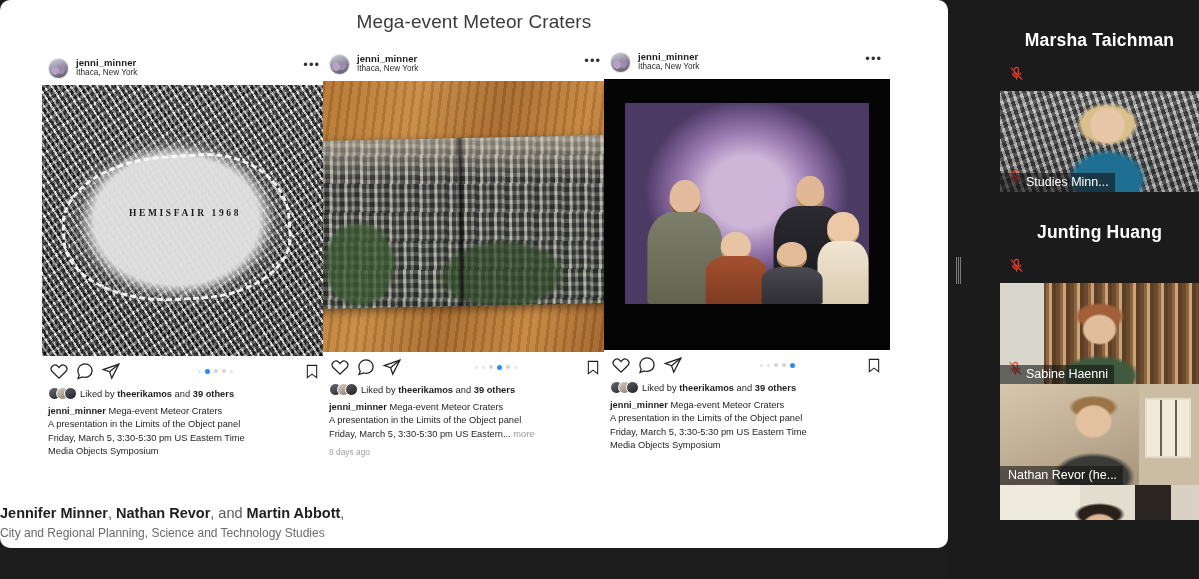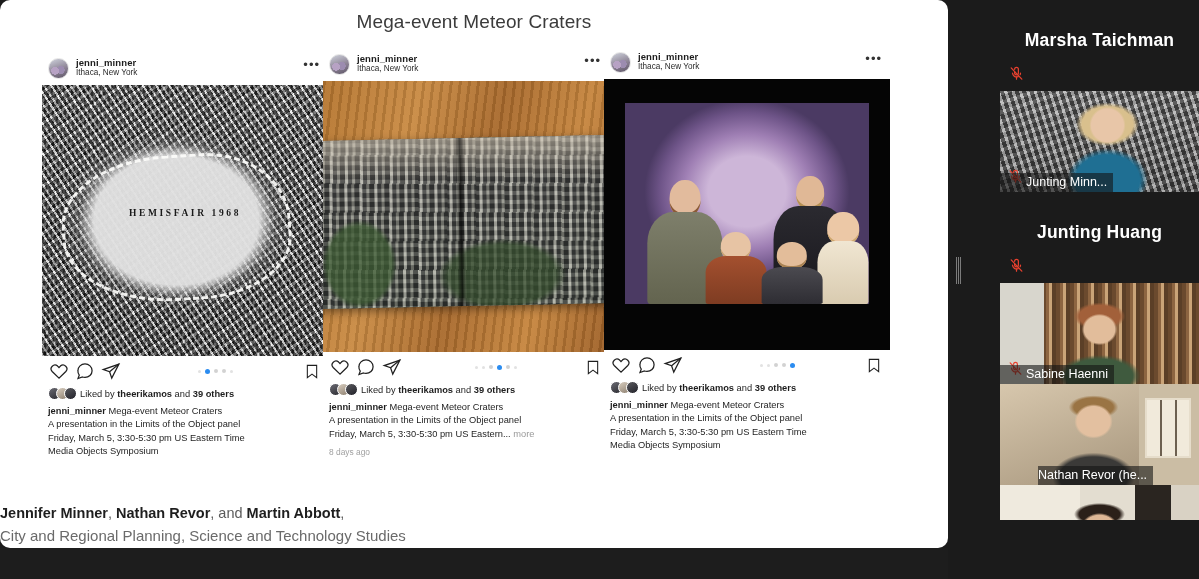--- a/index.html
+++ b/index.html
@@ -153,21 +153,21 @@
   .cap-more { color: #9a9a9a; margin-top: 14px; }
   .cap-time { font-size: 8.4px; color: #a0a0a0; margin-top: 6px; }
 
   
   .presenters {
     position: absolute; left: 0; top: 502px; width: 948px; text-align: left;
     line-height: 1.55;
   }
   .presenters .line1 { font-size: 14.5px; color: #5b5b5b; }
   .presenters .line1 b { color: #1e1e1e; font-weight: bold; }
-  .presenters .line2 { font-size: 15px; color: #6a6a6a; }
+  .presenters .line2 { font-size: 12px; color: #6a6a6a; }
 
   
   .drag-handle {
     position: absolute; left: 956px; top: 257px; width: 5px; height: 27px;
     display: flex; gap: 1px;
   }
   .drag-handle span { width: 1px; height: 100%; background: #7c7c7c; display: block; }
 
   
   .filmstrip {
@@ -184,21 +184,21 @@
   .mic-muted {
     position: absolute; left: 9px; bottom: 9px; width: 15px; height: 17px;
   }
   .mic-muted svg { display: block; width: 100%; height: 100%; }
   .tile.video .mic-muted { left: 8px; bottom: 7px; }
   .tile.video .vname {
     position: absolute; left: 0; bottom: 0; max-width: 168px;
     padding: 2px 6px 3px 26px; color: #fff; font-size: 12.5px;
     background: rgba(20,20,20,.6); white-space: nowrap; overflow: hidden;
   }
-  .tile.video .vname.nomic { padding-left: 0; margin-left: 38px; }
+  .tile.video .vname.nomic { padding-left: 8px; }
   .tile.active { outline: 3px solid #9fe04a; outline-offset: -3px; }
   .vfeed { position: absolute; inset: 0; }
 
   
   .feed-jennifer {
     background:
       radial-gradient(ellipse 13% 26% at 54% 34%, #e8c6a8 0 62%, transparent 70%),
       radial-gradient(ellipse 22% 30% at 54% 33%, #d9c08d 0 58%, transparent 72%),
       radial-gradient(ellipse 26% 40% at 54% 88%, #1f6f93 0 62%, transparent 78%),
       repeating-linear-gradient(72deg, rgba(235,235,235,.42) 0 3px, rgba(25,25,25,.5) 3px 7px),
@@ -494,21 +494,21 @@
     <div class="tile video">
       <div class="vfeed feed-jennifer"></div>
       <span class="mic-muted">
         <svg viewBox="0 0 24 24" fill="none" stroke="#e8412f" stroke-width="2" stroke-linecap="round">
           <path d="M9 5.2a3 3 0 0 1 6 0v6a3 3 0 0 1-.5 1.7"></path>
             <path d="M9 9.4V11a3 3 0 0 0 3.9 2.9"></path>
           <path d="M5.6 11.3a6.4 6.4 0 0 0 9.1 5.6M18.4 11.3a6.4 6.4 0 0 1-.6 2.6"></path>
           <path d="M12 17.8V21M3.5 3 20.5 21"></path>
         </svg>
       </span>
-      <div class="vname">Junting Minn...</div>
+      <div class="vname">Studies Minn...</div>
     </div>
 
     <div class="tile namecard">
       <div class="name-big">Junting Huang</div>
       <span class="mic-muted">
         <svg viewBox="0 0 24 24" fill="none" stroke="#e8412f" stroke-width="2" stroke-linecap="round">
           <path d="M9 5.2a3 3 0 0 1 6 0v6a3 3 0 0 1-.5 1.7"></path>
             <path d="M9 9.4V11a3 3 0 0 0 3.9 2.9"></path>
           <path d="M5.6 11.3a6.4 6.4 0 0 0 9.1 5.6M18.4 11.3a6.4 6.4 0 0 1-.6 2.6"></path>
           <path d="M12 17.8V21M3.5 3 20.5 21"></path>

